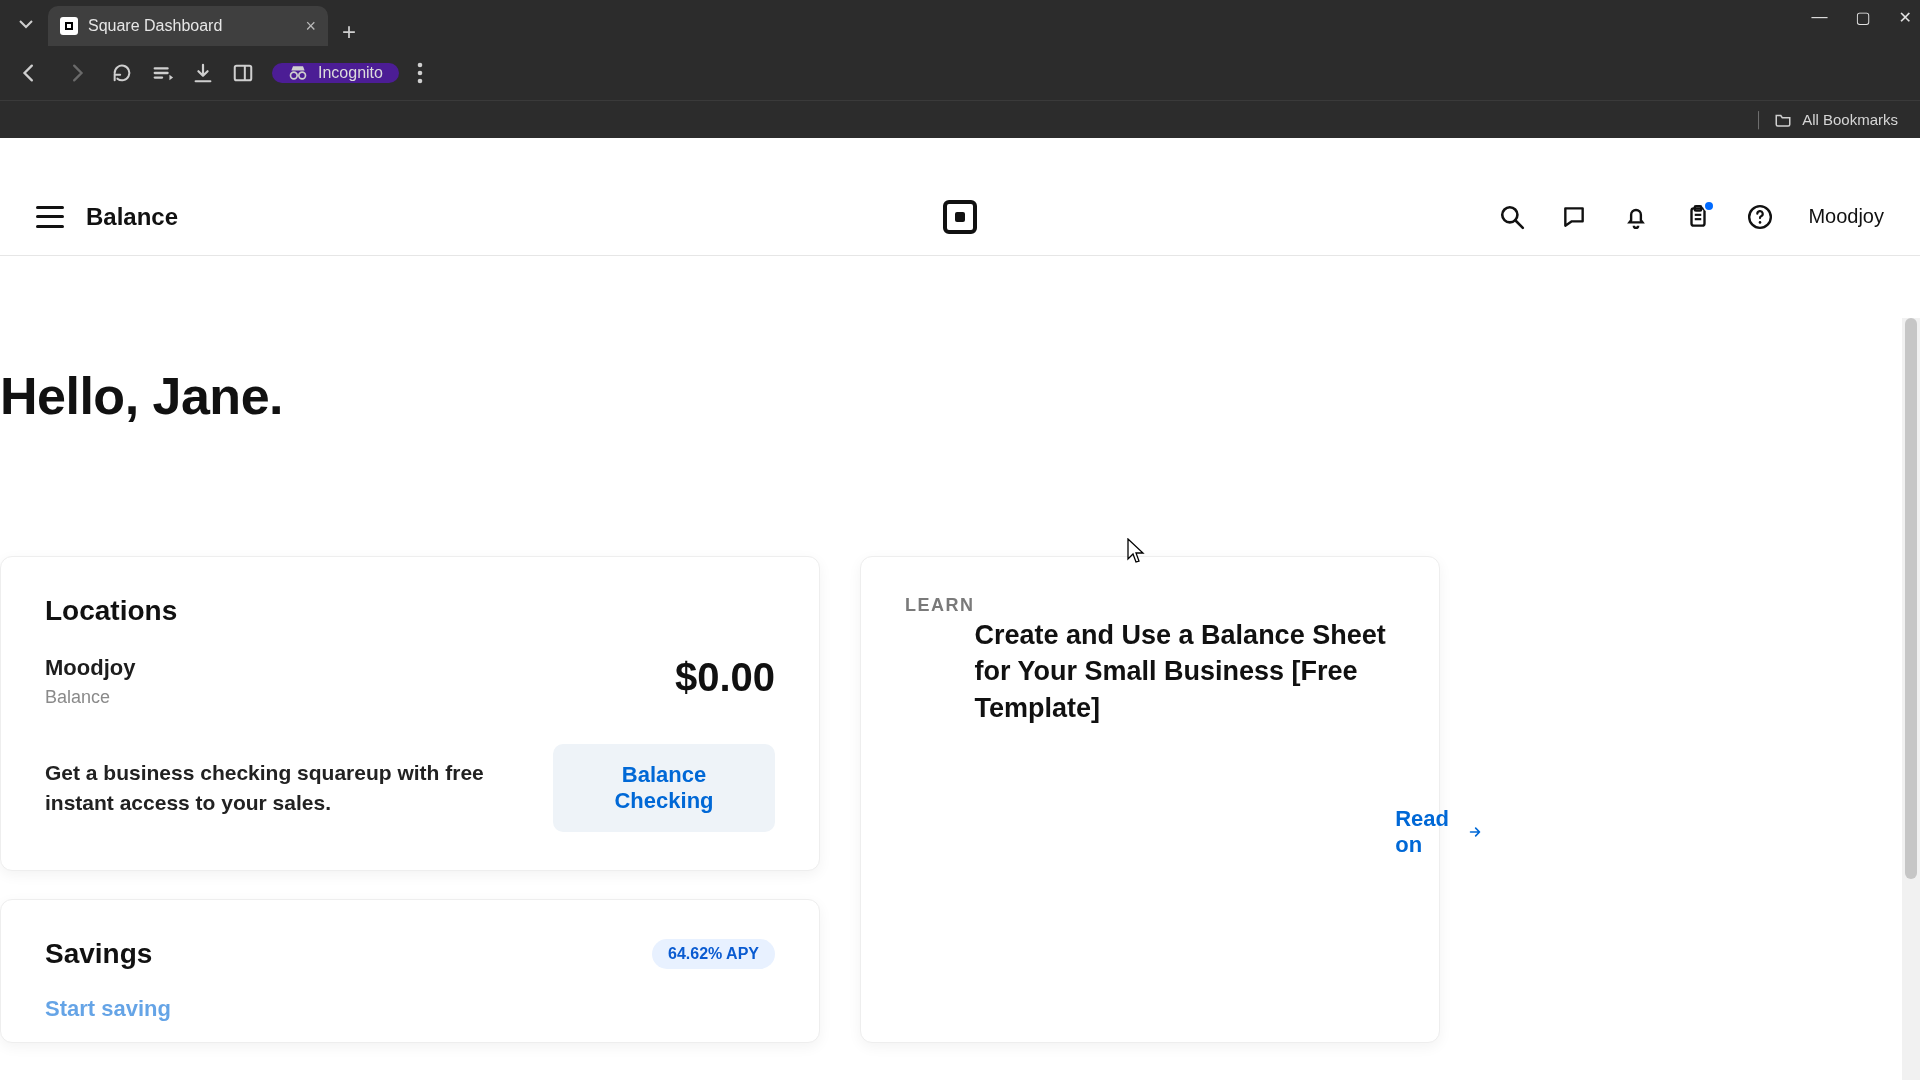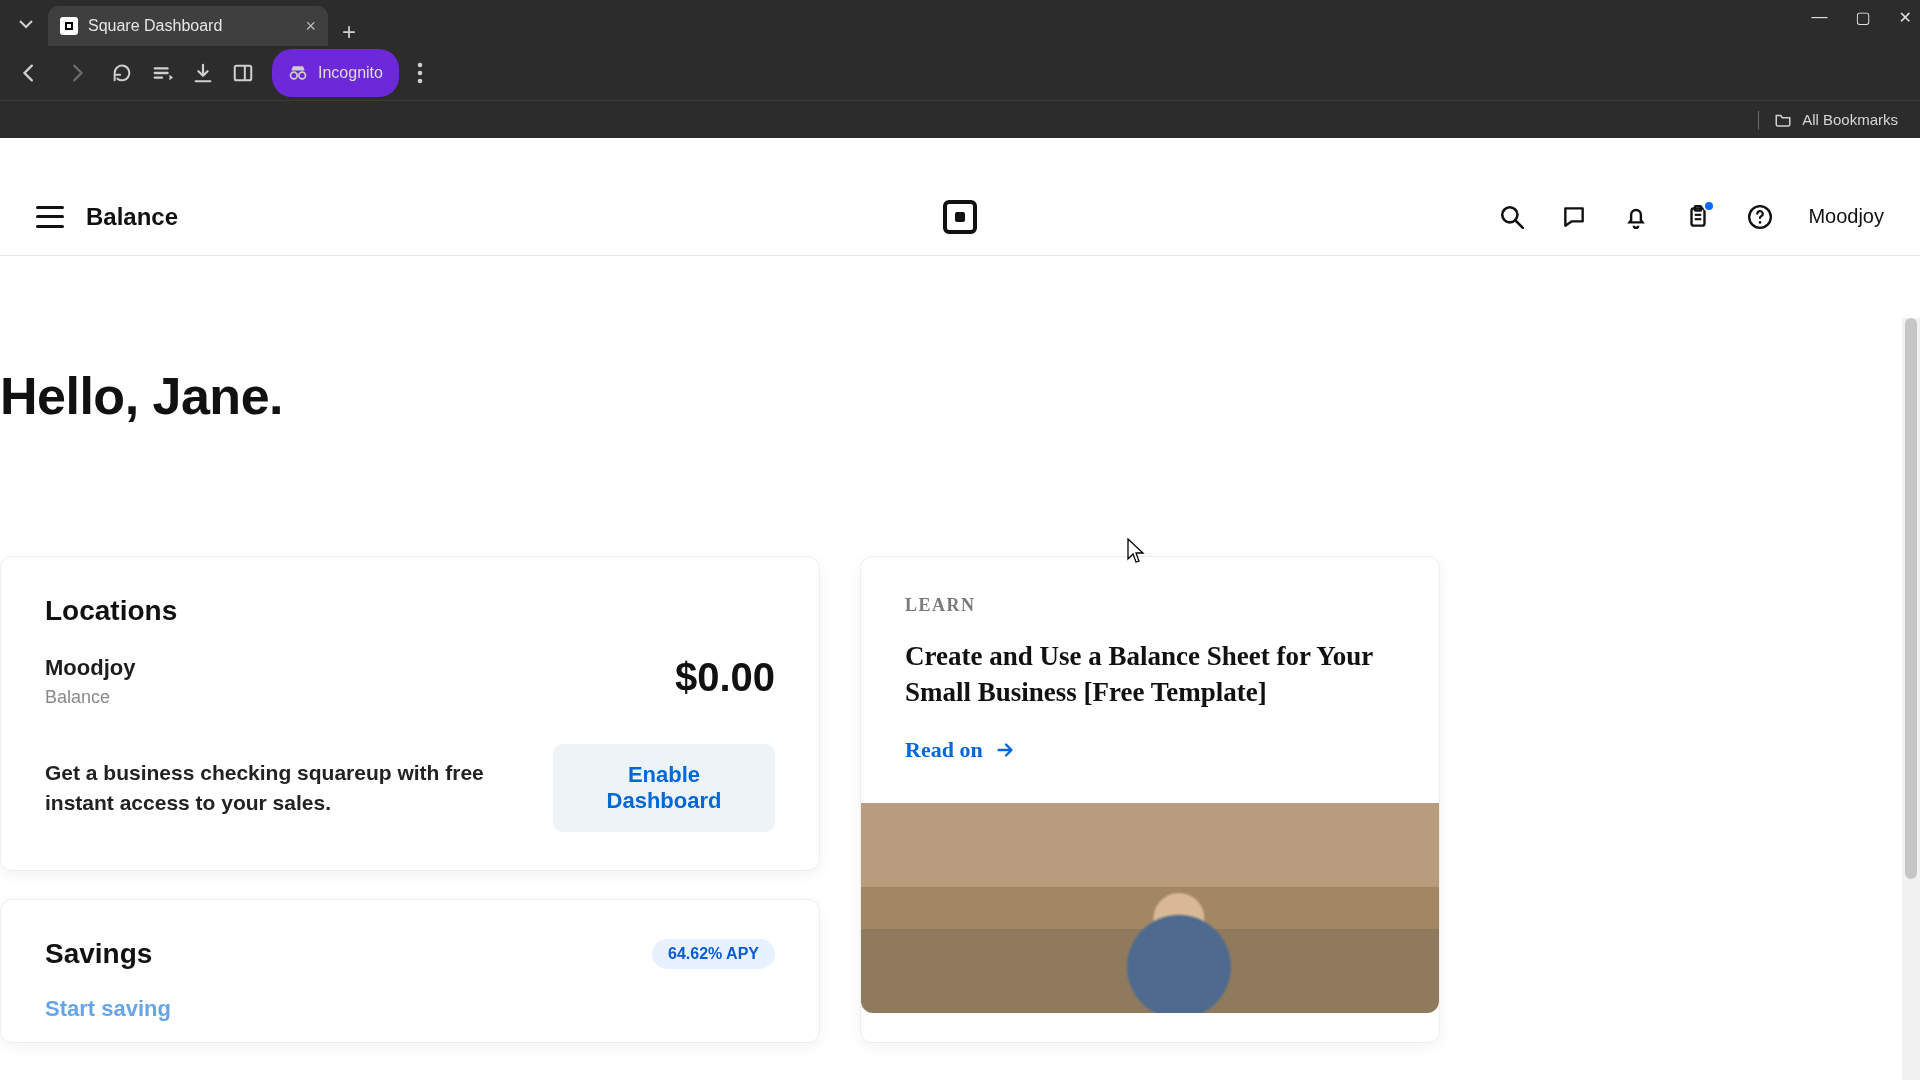--- a/index.html
+++ b/index.html
@@ -53,21 +53,21 @@
   }
   .addr-bar .icon-btn.disabled { color:#6a6a6a; }
   .url-field {
     flex:1; background:#4a4a4a; border-radius:24px; height:40px;
     display:flex; align-items:center; padding:0 18px; gap:12px;
     color:#d8d8d8; font-size:18px;
   }
   .url-right-icons { display:flex; align-items:center; gap:18px; margin-left:auto; }
   .right-cluster { display:flex; align-items:center; gap:18px; padding-right:4px; }
   .incognito-pill {
-    background:#6d28d9; border-radius:20px; height:48px;
+    background:#4c1d95; border-radius:20px; height:20px;
     display:flex; align-items:center; gap:10px; padding:0 16px;
     font-size:16px;
   }
 
   .bookmarks-bar {
     height:38px; display:flex; align-items:center; justify-content:flex-end;
     padding: 0 22px; font-size:15px; color:#d6d6d6; gap:10px;
     border-top:1px solid #3a3a3a;
   }
 
@@ -147,21 +147,21 @@
   .savings-text { font-size:21px; font-weight:600; color:#222; max-width:480px; line-height:1.4;}
   .link-btn { color:#0068d6; font-weight:700; font-size:22px; }
   
   .savings-body .link-btn { opacity: .6; }
 
   .learn-card {
     width:580px;
     background:#fff; border:1px solid #eeeeee; border-radius:12px;
     box-shadow: 0 4px 14px rgba(0,0,0,0.05);
     padding:38px 44px 0 44px;
-    display:flex; flex-direction:column;font-family:Liberation Serif, serif;
+    display:flex; flex-direction:row;
   }
   .eyebrow { color:#7a7a7a; font-size:18px; font-weight:700; letter-spacing:1.5px; }
   .learn-title { margin-top:22px; font-size:27px; font-weight:700; color:#111; line-height:1.35; }
   .read-on { margin-top:26px; display:flex; align-items:center; gap:12px; color:#0068d6; font-size:22px; font-weight:700; }
   .learn-img {
     margin:40px -44px 0 -44px; height:210px;
     background:
       radial-gradient(circle at 55% 78%, #4f6a8f 0 14%, transparent 15%),
       radial-gradient(circle at 55% 55%, #d9b896 0 7%, transparent 8%),
       linear-gradient(180deg,#b79c7e 0 40%, #a38763 40% 60%, #8f7a5d 60% 100%);
@@ -327,21 +327,21 @@
           <h2>Locations</h2>
           <div class="loc-row">
             <div>
               <div class="loc-name">Moodjoy</div>
               <div class="loc-sub">Balance</div>
             </div>
             <div class="loc-amt">$0.00</div>
           </div>
           <div class="loc-action">
             <div class="loc-action-text">Get a business checking squareup with free instant access to your sales.</div>
-            <button class="pill-btn">Enable Dashboard</button>
+            <button class="pill-btn">Balance Checking</button>
           </div>
         </div>
 
         <div class="card" style="padding-bottom:20px">
           <div class="savings-header">
             <h2 style="margin-bottom:0">Savings</h2>
             <span class="apy-badge">64.62% APY</span>
           </div>
           <div class="savings-body">
             <span class="link-btn">Start saving</span>

